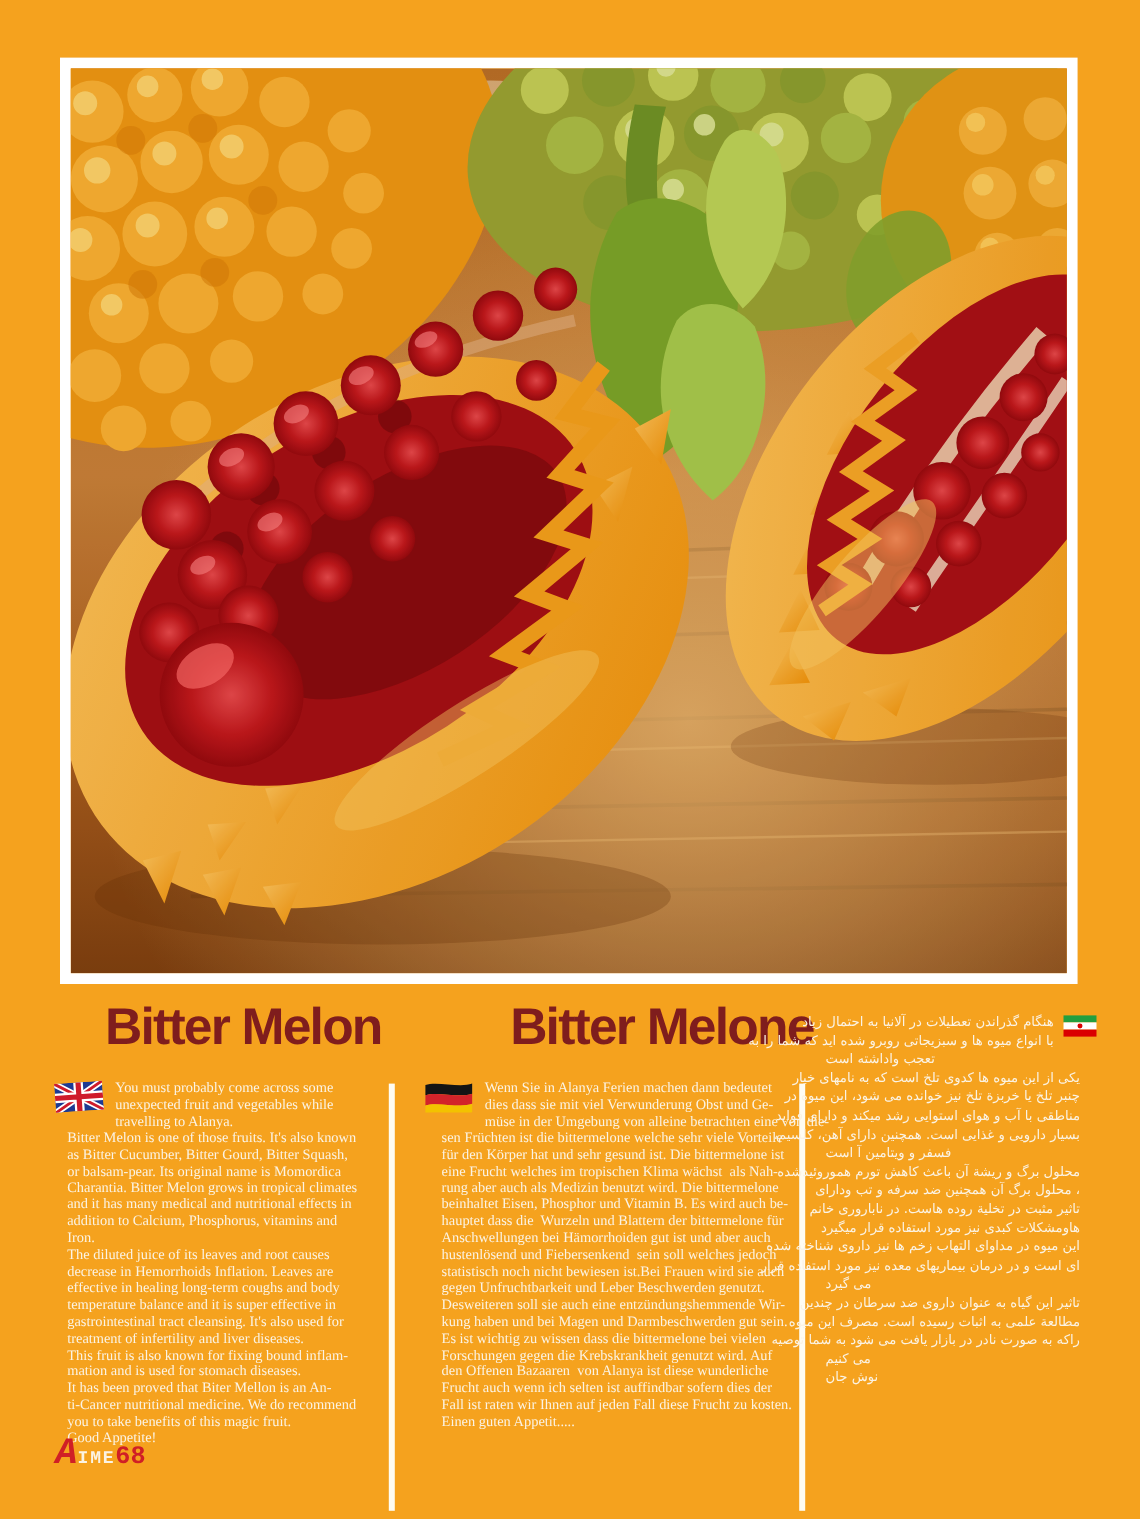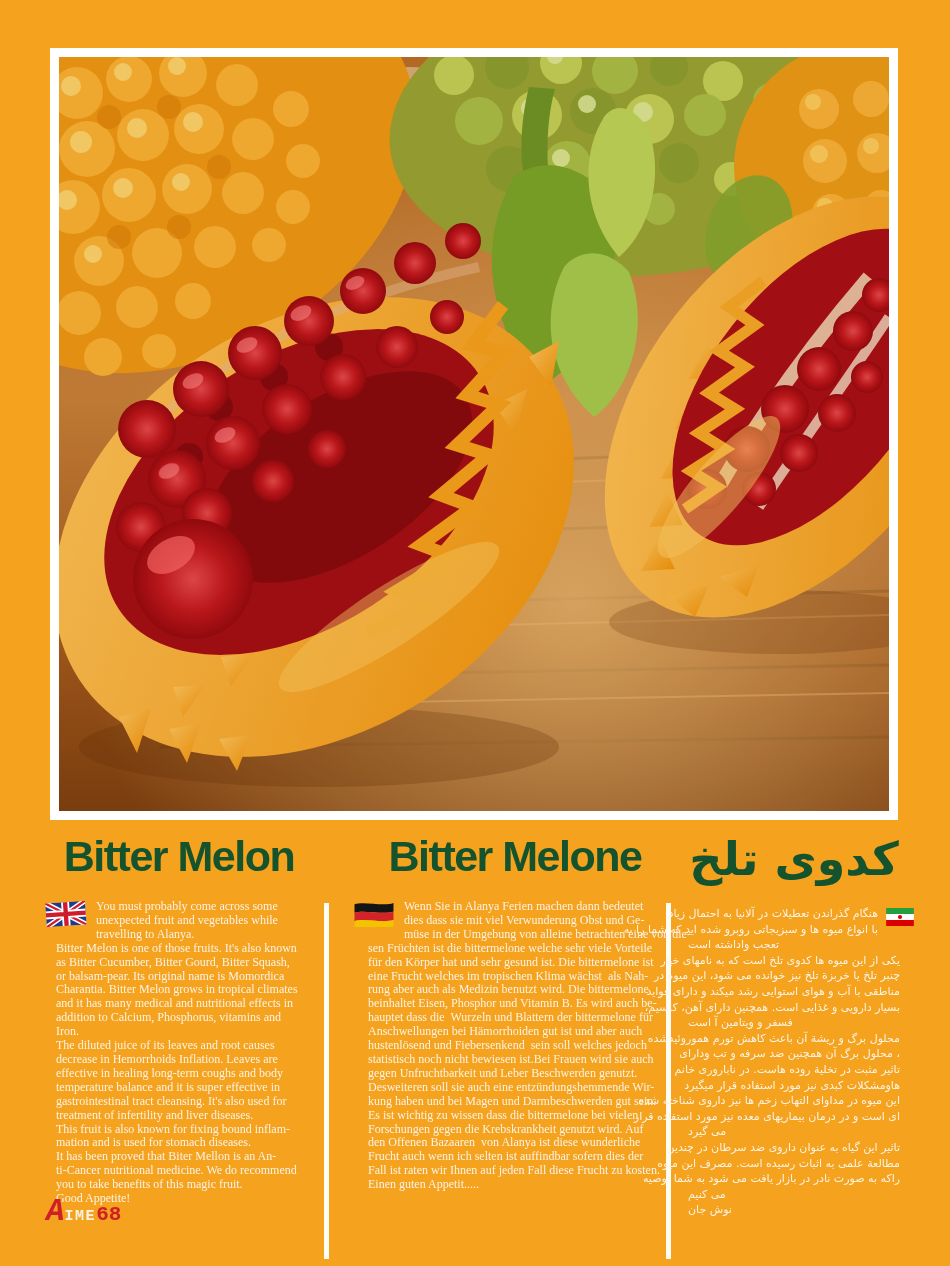--- a/index.html
+++ b/index.html
@@ -13,21 +13,21 @@
     position:absolute;left:50px;top:48px;width:830px;height:754px;
     border:9px solid #FFFFFF;background:#E8941C;
   }
   .photo-frame svg{display:block;width:100%;height:100%;}
   .col{position:absolute;top:828px;}
   .col-en{left:40px;width:278px;}
   .col-de{left:352px;width:326px;}
   .col-fa{left:672px;width:244px;}
   .col-title{
     font-family:"Liberation Sans", sans-serif;
-    font-weight:bold;color:#14532d;text-align:center;
+    font-weight:bold;color:#7f1d1d;text-align:right;
     font-size:43px;line-height:56px;margin:0 0 16px 0;letter-spacing:-1.5px;
   }
   .col-fa .col-title{
     font-family:"DejaVu Sans", sans-serif;
     font-size:46px;line-height:62px;margin:0 0 10px 0;letter-spacing:0;
   }
   .body-text{
     color:#FBF3E4;font-size:12px;line-height:13.9px;
     white-space:pre;margin:16px;
   }
@@ -364,21 +364,20 @@
 den Offenen Bazaaren  von Alanya ist diese wunderliche
 Frucht auch wenn ich selten ist auffindbar sofern dies der
 Fall ist raten wir Ihnen auf jeden Fall diese Frucht zu kosten.
 Einen guten Appetit.....</p>
     </div>
   </section>
 
   <div class="divider divider-2"></div>
 
   <section class="col col-fa" dir="rtl">
-    <h1 class="col-title">کدوی تلخ</h1>
     <div>
       <span class="flag flag-ir">
         <svg width="28" height="18" viewBox="0 0 60 39">
           <rect width="60" height="13" fill="#239F40"></rect>
           <rect y="13" width="60" height="13" fill="#FFFFFF"></rect>
           <rect y="26" width="60" height="13" fill="#DA0000"></rect>
           <circle cx="30" cy="19.5" r="4.5" fill="#DA0000"></circle>
         </svg>
       </span>
       <p class="body-text">هنگام گذراندن تعطیلات در آلانیا به احتمال زیاد

